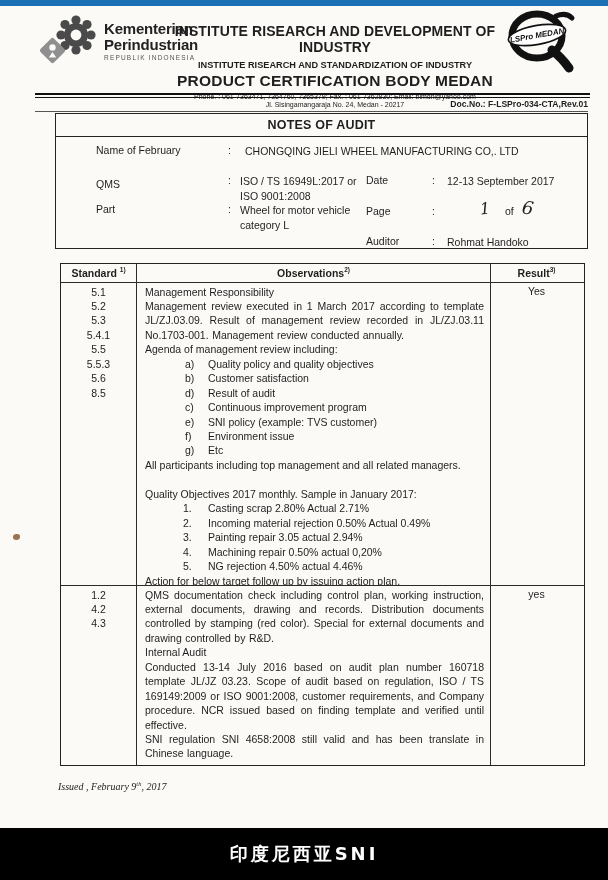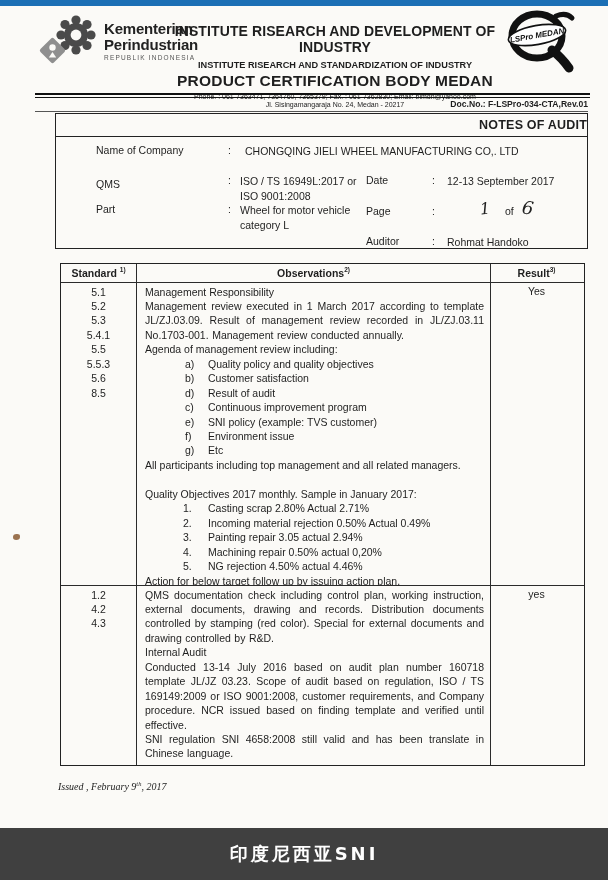--- a/index.html
+++ b/index.html
@@ -20,21 +20,21 @@
   .org5 { font-size:7px; margin-top:1px; color:#222; }
   .hdr-logo-right { position:absolute; left:496px; top:8px; }
 
   .double-rule { position:absolute; left:35px; top:93px; width:555px; height:5px;
                  border-top:2.5px solid #111; border-bottom:1.2px solid #111; }
   .docno { position:absolute; left:35px; top:99px; width:553px; text-align:right;
            font-size:8.6px; font-weight:bold; padding-bottom:2px; border-bottom:1px solid #555; }
 
   
   .notes-box { position:absolute; left:55px; top:113px; width:533px; height:136px; border:1.6px solid #222; }
-  .nb-title { text-align:right; font-weight:bold; font-size:12.5px; padding-top:4px; padding-bottom:4px;
+  .nb-title { text-align:center; font-weight:bold; font-size:12.5px; padding-top:4px; padding-bottom:4px;
               border-bottom:1.6px solid #222; letter-spacing:0.2px; }
   .fld { position:absolute; font-size:10.5px; }
   .colon { position:absolute; }
   .val { line-height:14.5px; }
   .hand { font-family:"DejaVu Serif", serif; font-style:italic; font-size:16px; color:#222; display:inline-block; }
   .hand.one { transform:rotate(-6deg); }
   .hand.six { font-size:18px; transform:rotate(8deg); }
 
   
   .tbl { position:absolute; left:60px; top:263px; width:525px; border:1.4px solid #222; font-size:10.5px; }
@@ -55,21 +55,21 @@
   .obs-num { padding-left:38px; }
   .obs-num .marker { display:inline-block; width:25px; }
 
   .issued { position:absolute; left:58px; top:780px; font-family:"Liberation Serif", serif; font-style:italic;
             font-size:10px; color:#222; }
   .issued sup { font-size:6.5px; }
 
   .speck { position:absolute; left:13px; top:534px; width:7px; height:6px; background:#8a5a32;
            border-radius:50% 40% 55% 45%; opacity:0.85; }
 
-  .banner { position:absolute; left:0; bottom:0; width:608px; height:52px; background:#404040;
+  .banner { position:absolute; left:0; bottom:0; width:608px; height:52px; background:#000000;
             display:flex; align-items:center; justify-content:center; }
   .banner span { color:#ffffff; font-family:"DejaVu Sans", sans-serif; font-weight:bold;
                  font-size:18px; letter-spacing:3px; }
 </style>
 </head>
 <body>
 
 <div class="page">
   <div class="top-strip"></div>
 
@@ -117,21 +117,21 @@
       </g>
     </svg>
   </div>
 
   <div class="double-rule"></div>
   <div class="docno">Doc.No.: F-LSPro-034-CTA,Rev.01</div>
 
   <div class="notes-box">
     <div class="nb-title">NOTES OF AUDIT</div>
 
-    <div class="fld" style="left:40px; top:30px;">Name of Company</div>
+    <div class="fld" style="left:40px; top:30px;">Name of February</div>
     <div class="fld colon" style="left:172px; top:30px;">:</div>
     <div class="fld val" style="left:189px; top:30px;">CHONGQING JIELI WHEEL MANUFACTURING CO,. LTD</div>
 
     <div class="fld" style="left:40px; top:64px;">QMS</div>
     <div class="fld colon" style="left:172px; top:60px;">:</div>
     <div class="fld val" style="left:184px; top:60px;">
       <div>ISO / TS 16949L:2017 or</div>
       <div>ISO  9001:2008</div>
     </div>
 

